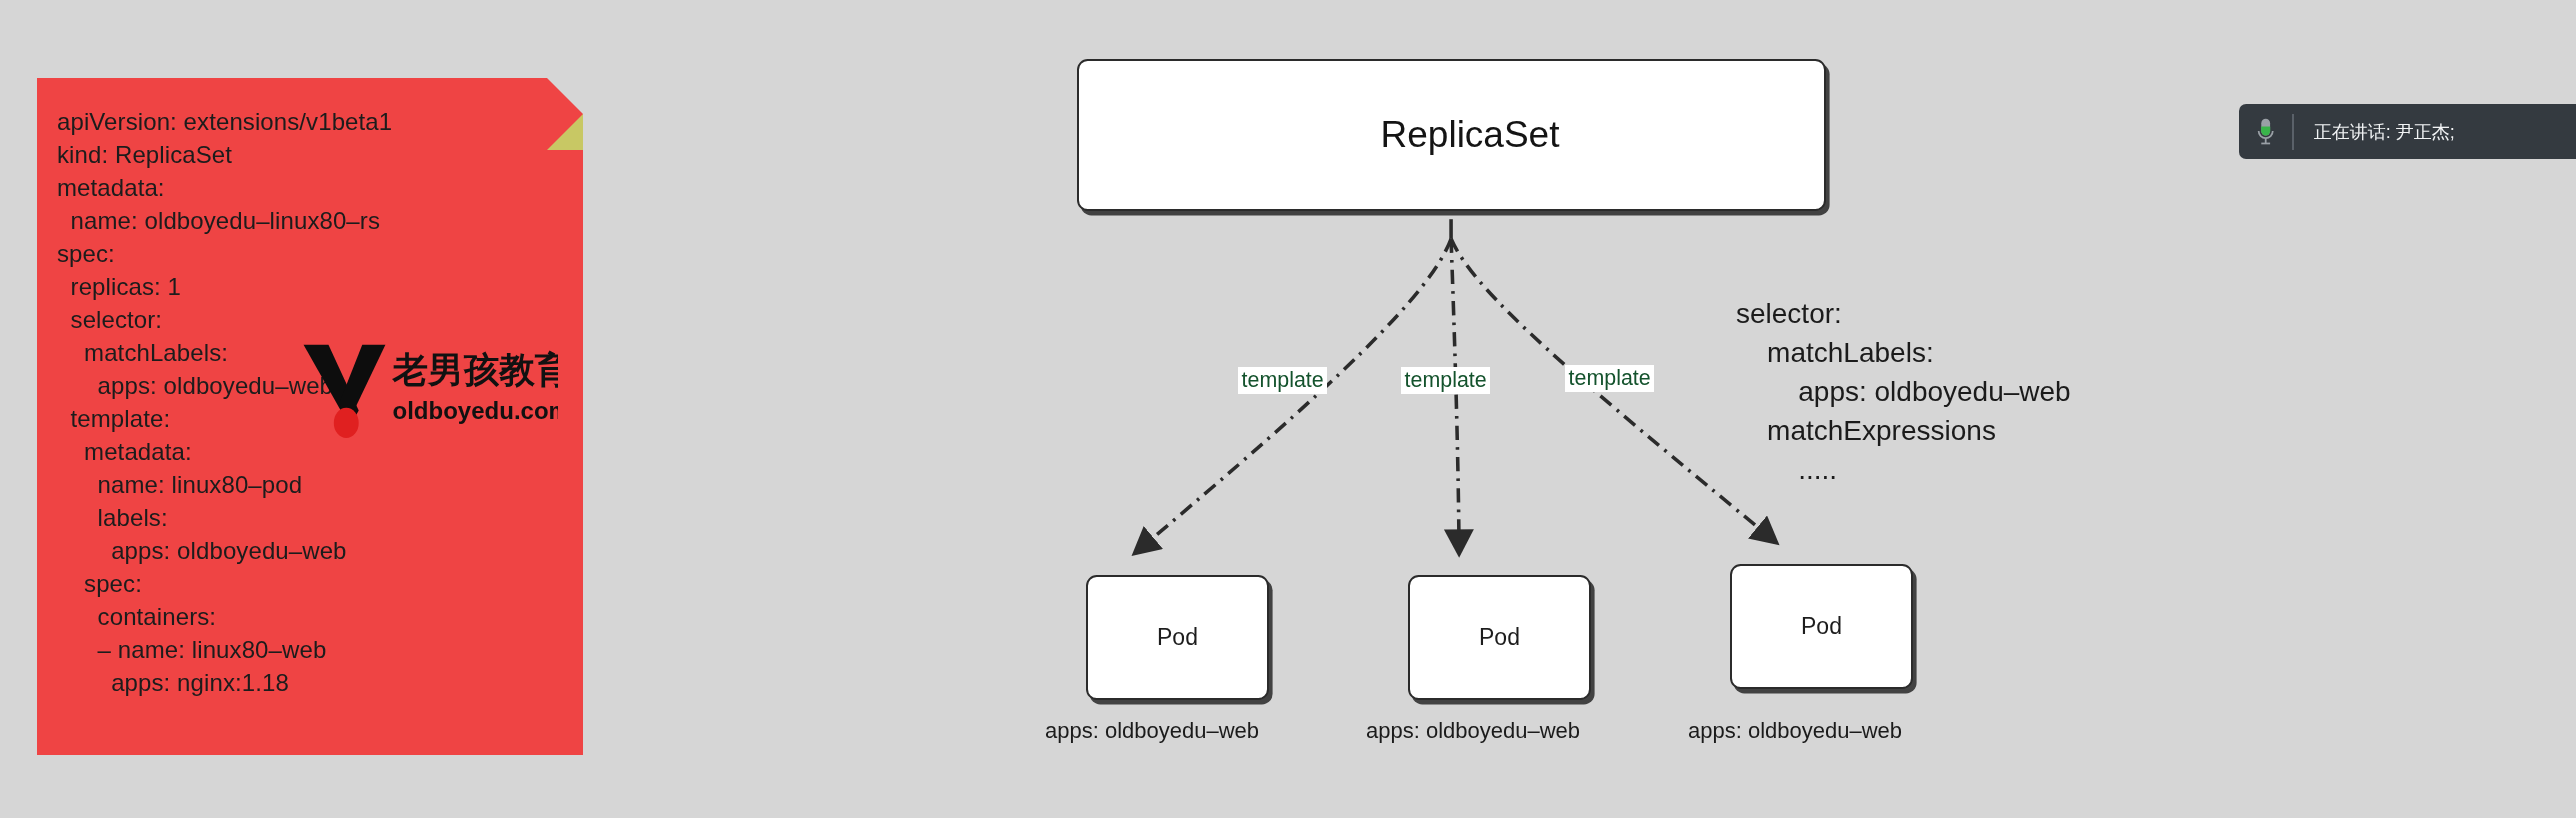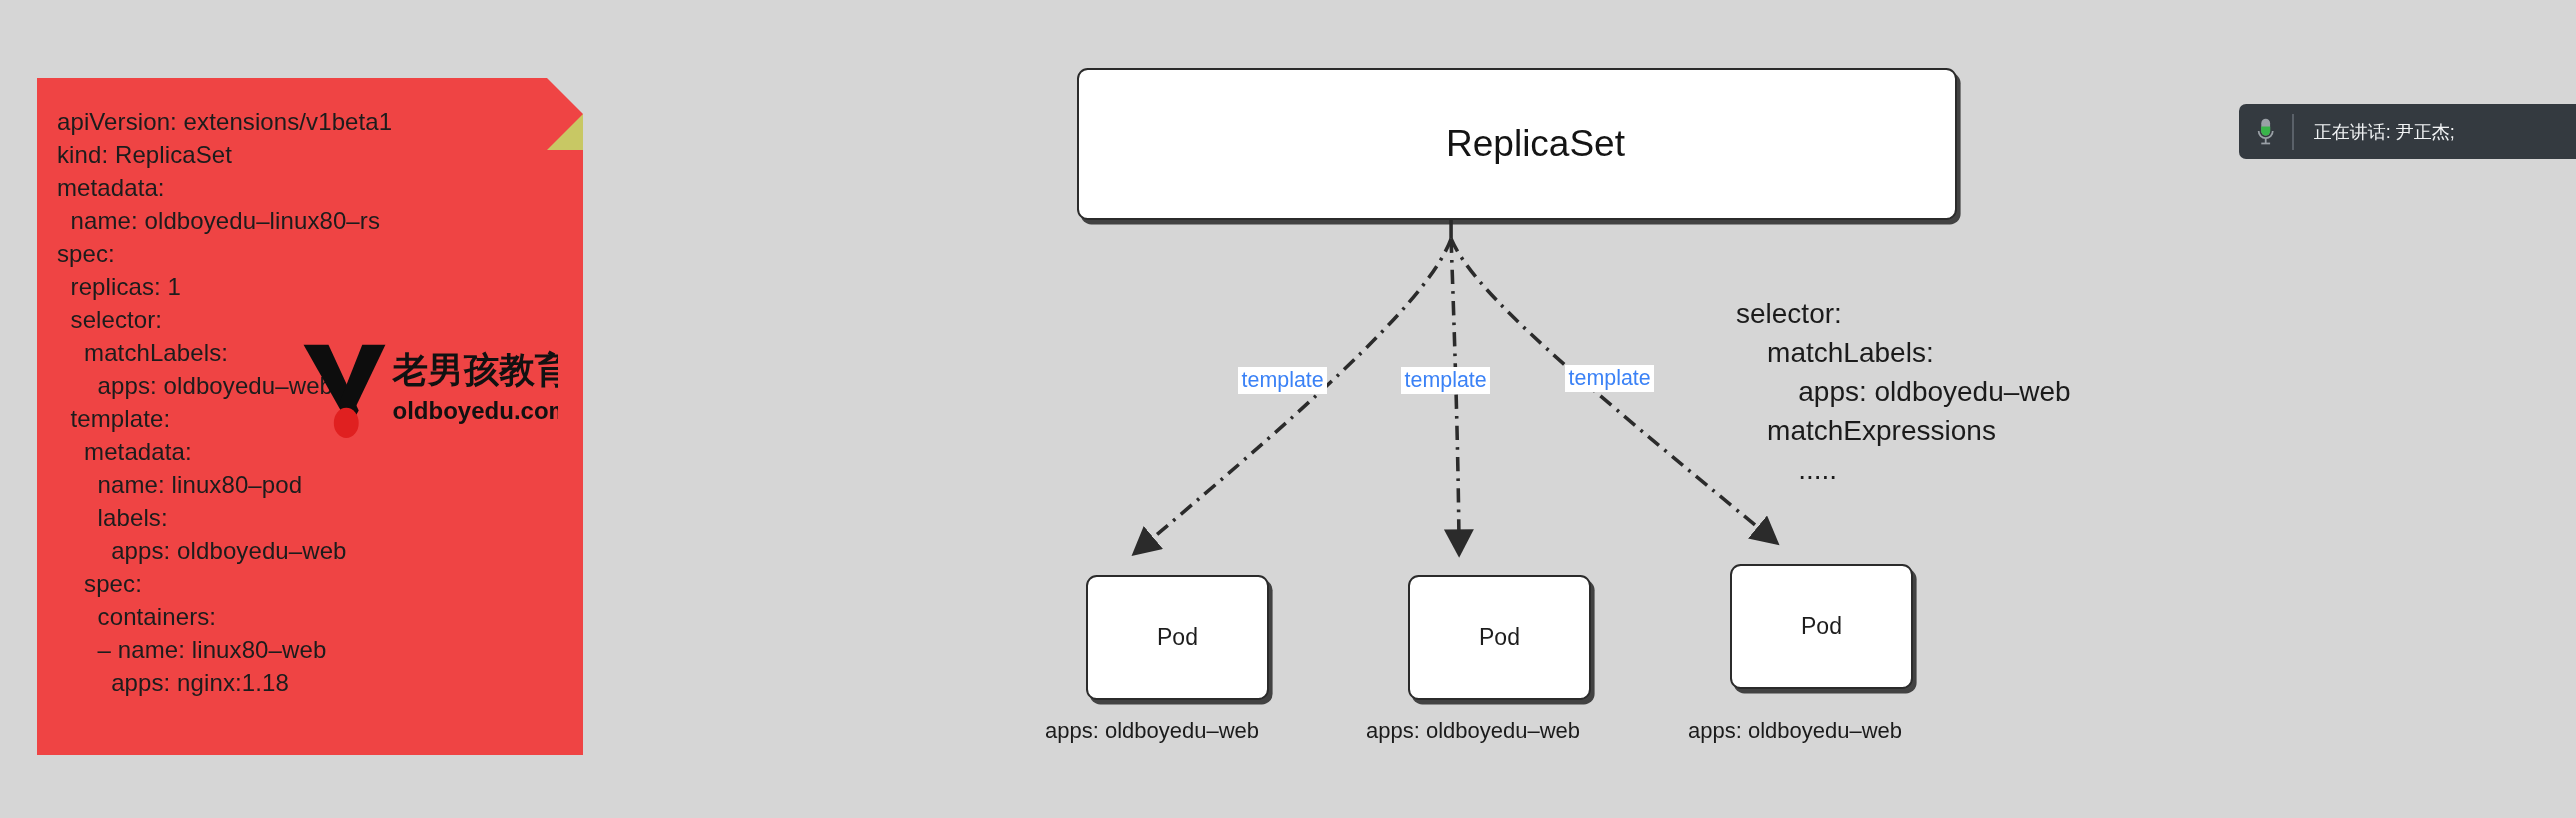--- a/index.html
+++ b/index.html
@@ -77,22 +77,22 @@
     border: 2.7px solid #2b2b2b;
     border-radius: 10.7px;
     box-shadow: 3.6px 4.5px 0 0 rgba(40,40,40,0.85);
     display: flex;
     align-items: center;
     justify-content: center;
     box-sizing: border-box;
   }
   #replicaset-box {
     left: 1077px;
-    top: 68px;
-    width: 880px;
+    top: 59px;
+    width: 749px;
     height: 152px;
     padding-left: 37px;
   }
   #replicaset-label {
     font-size: 37px;
     color: #141414;
   }
   .pod-box {
     width: 183px;
     height: 125px;
@@ -123,21 +123,21 @@
     width: 2576px;
     height: 818px;
     pointer-events: none;
   }
 
   
   .edge-label {
     position: absolute;
     background: #ffffff;
     font-size: 21.4px;
-    color: #3b82f6;
+    color: #14532d;
     padding: 0.9px 3.6px;
     white-space: nowrap;
     line-height: 1.18;
   }
   #edge-label-1 { left: 1238px; top: 367px; }
   #edge-label-2 { left: 1401px; top: 367px; }
   #edge-label-3 { left: 1565px; top: 365px; }
 
   
   #selector-annotation {

